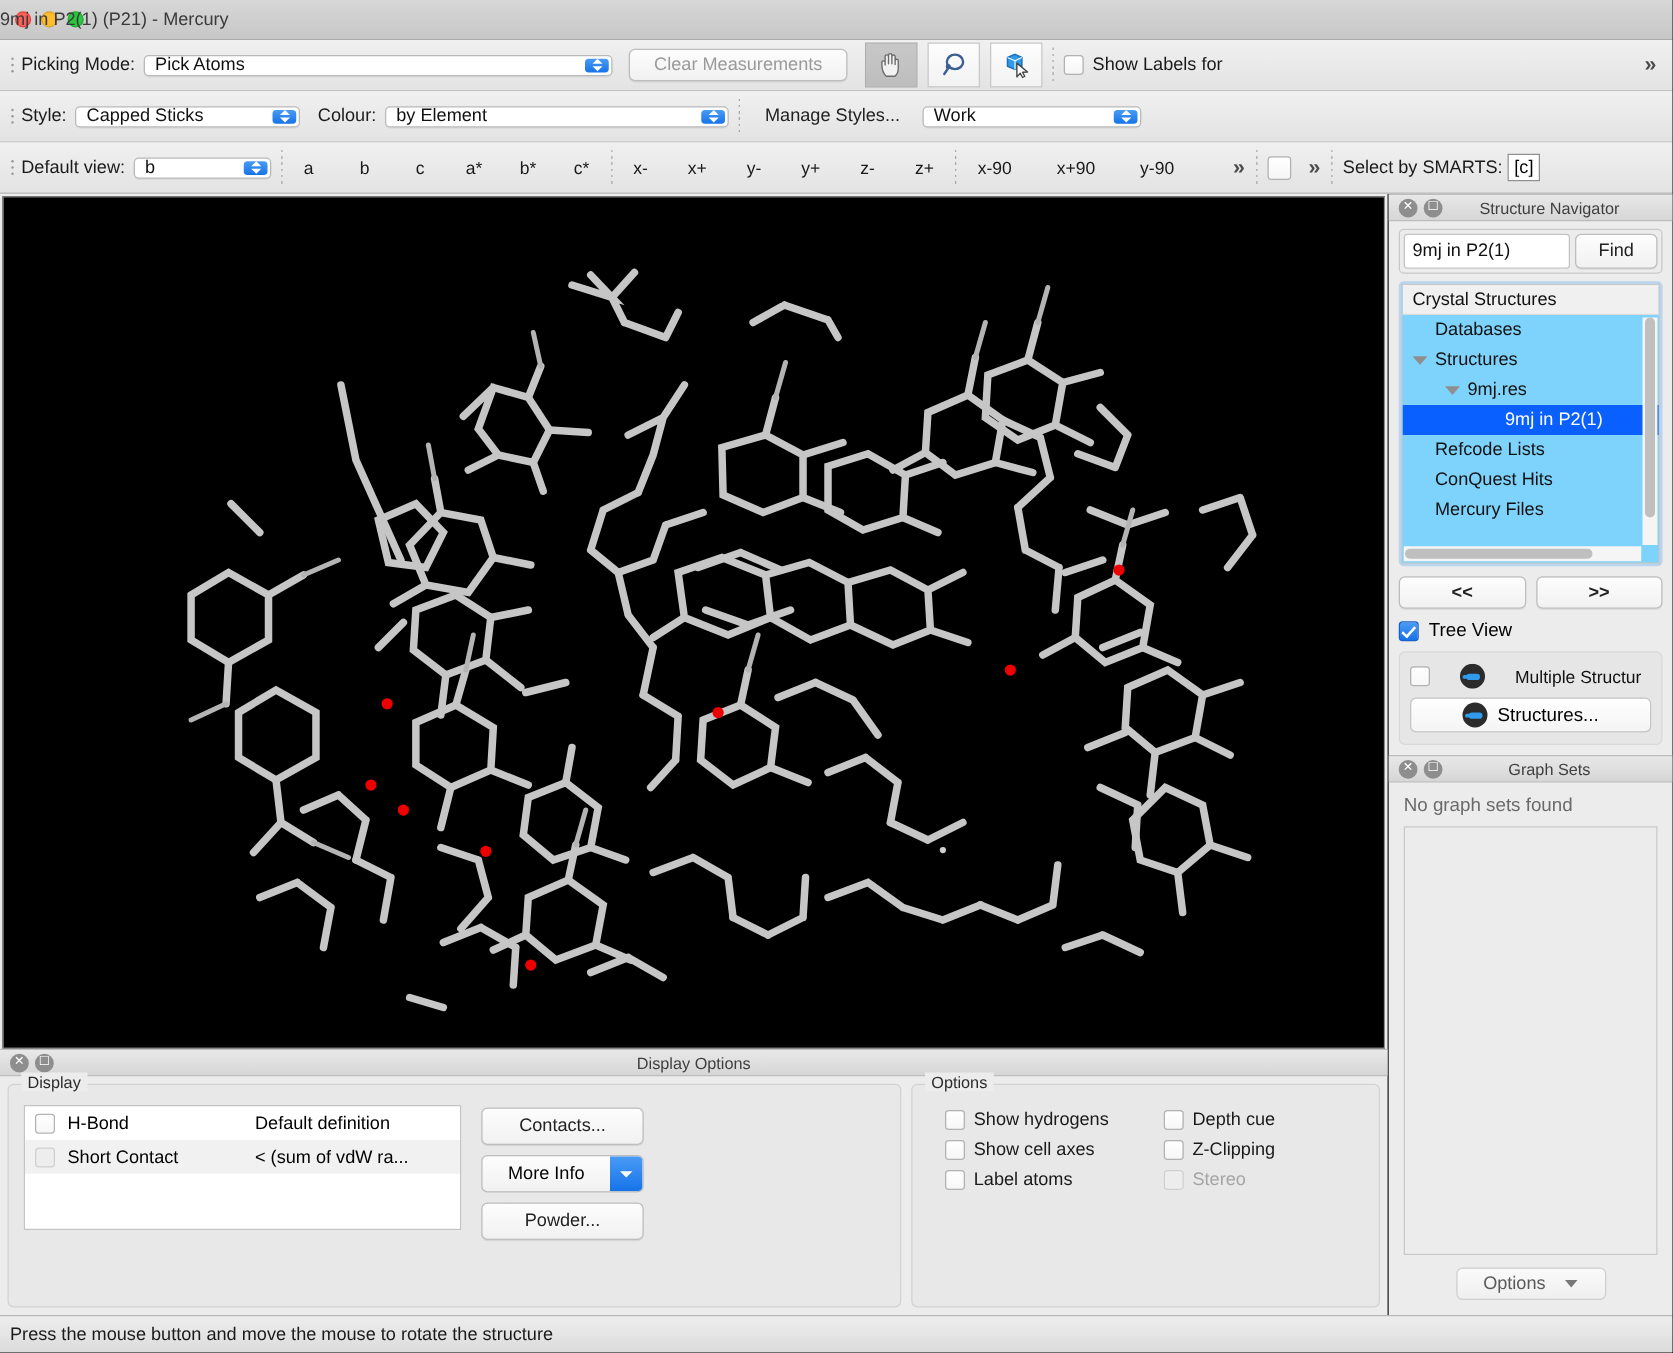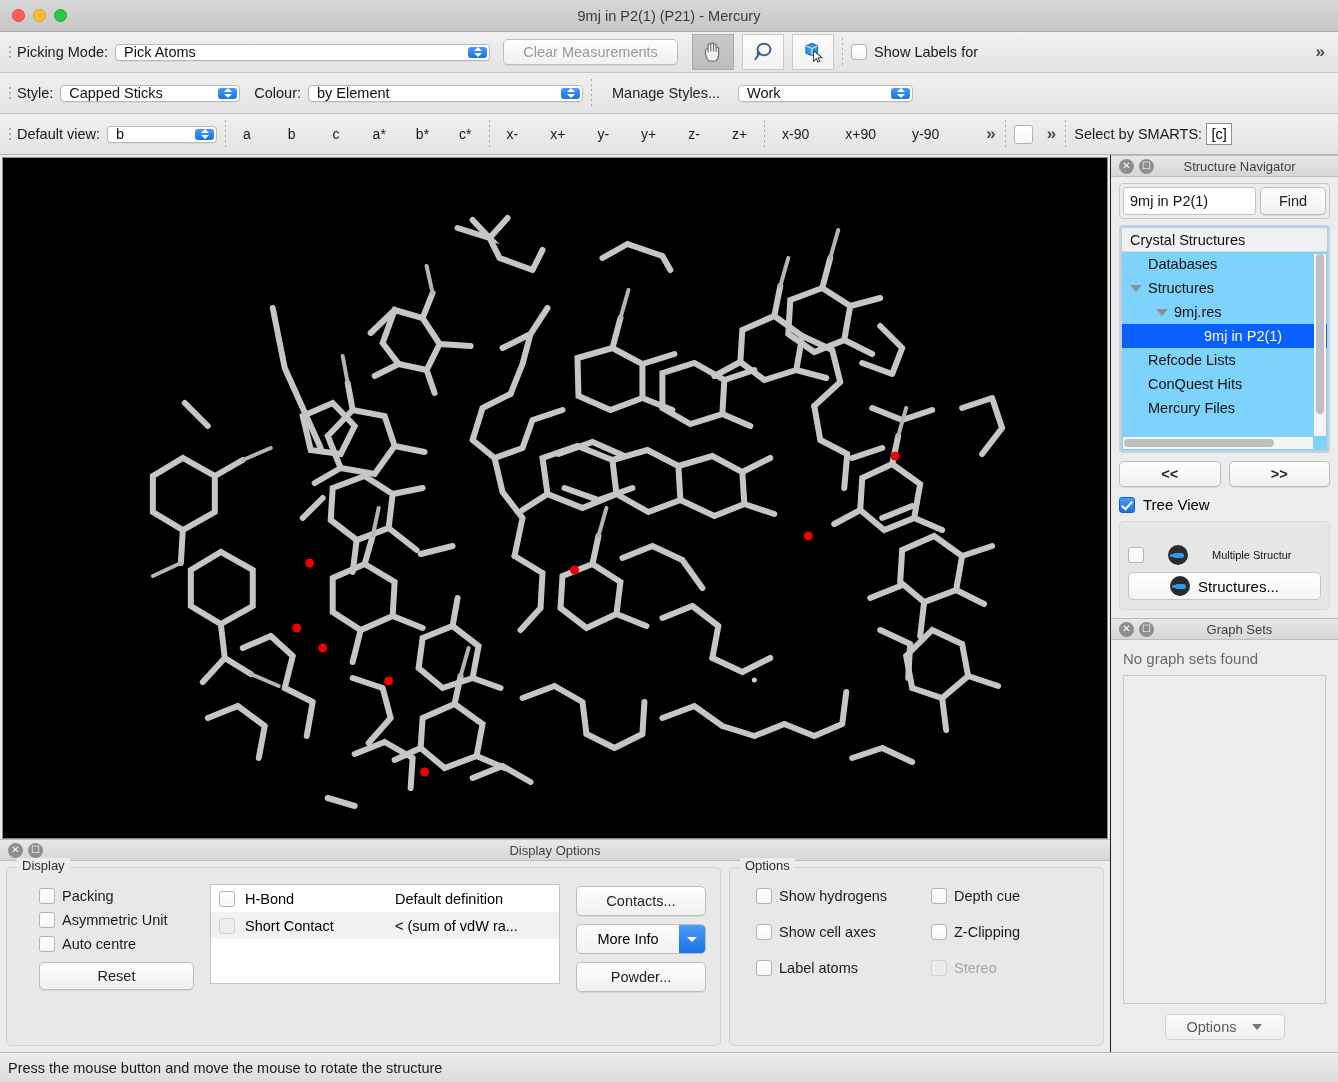--- a/index.html
+++ b/index.html
@@ -24,21 +24,21 @@
     border-bottom: 1px solid #a9a9a9;
     display: flex; align-items: center;
     position: relative;
   }
   .lights { display: flex; gap: 8px; padding-left: 12px; }
   .light { width: 13px; height: 13px; border-radius: 50%; }
   .light.red { background: #ff5f57; border: 1px solid #e0443e; }
   .light.yellow { background: #ffbd2e; border: 1px solid #dea123; }
   .light.green { background: #28c940; border: 1px solid #1aab29; }
   .title-text {
-    position: absolute; left: 0; right: 0; text-align: center;
+    position: absolute; left: 0; right: 0; 
     font-size: 14.5px; color: #3a3a3a;
   }
 
   
   .toolbar {
     background: linear-gradient(to bottom, #f0f0f0 0%, #e3e3e3 100%);
     border-bottom: 1px solid #c3c3c3;
     display: flex; align-items: center;
     padding: 0 4px;
     position: relative;
@@ -203,21 +203,21 @@
   .navbtns .btn { flex: 1 1 0; height: 26px; font-weight: bold; }
 
   .treeview-row { display:flex; align-items:center; gap:8px; margin-top:9px; font-size:15px; }
 
   .multibox { margin-top: 8px; border:1px solid #d8d8d8; border-radius:5px; background:#e6e6e6;
               padding: 9px 8px; }
   .keyicon { width: 20px; height: 20px; border-radius:50%; background:#2b2b2b;
              display:flex; align-items:center; justify-content:center; flex:0 0 20px; }
   .keyicon::after { content:""; width: 11px; height: 5px; background:#2f9bea; border-radius: 3px;
                     box-shadow: -4px 0 0 -1px #2f9bea; }
-  .multi-row { display:flex; align-items:center; gap:24px; font-size:11px; color:#111; white-space:nowrap; overflow:hidden;margin-top:14px; }
+  .multi-row { display:flex; align-items:center; gap:24px; font-size:14px; color:#111; white-space:nowrap; overflow:hidden; }
   .structbtn { margin-top: 7px; height: 28px; display:flex; align-items:center; justify-content:center;
                gap: 8px; border:1px solid #c5c5c5; border-radius:5px;
                background: linear-gradient(to bottom,#fff,#f4f4f4); font-size:15px; }
 
   .graphbody { flex: 1 1 auto; display:flex; flex-direction: column; padding: 10px 12px 12px 12px; }
   .nogs { font-size: 15px; color: #6a6a6a; margin-bottom: 8px; }
   .gsbox { flex: 1 1 auto; border: 1px solid #c9c9c9; background:#ececec; }
   .gsopt { margin: 10px auto 0 auto; width: 120px; height: 26px; display:flex; align-items:center;
            justify-content:center; gap: 16px; border:1px solid #cfcfcf; border-radius:5px;
            background: linear-gradient(to bottom,#fafafa,#efefef); font-size:14.5px; color:#5a5a5a; }
@@ -488,37 +488,20 @@
           <span class="ptb">✕</span>
           <span class="ptb">☐</span>
         </div>
         <div class="ttl">Display Options</div>
       </div>
 
       <div class="dispbody">
         <div class="group" style="flex:1 1 auto; display:flex; align-items:flex-start; gap:16px;">
           <span class="glabel">Display</span>
 
-          <div style="display:flex;flex-direction:column;gap:8px;padding-left:20px;padding-top:4px;">
-            <div class="chk-row">
-              <span class="chk"></span>
-              <span>Packing</span>
-            </div>
-            <div class="chk-row">
-              <span class="chk"></span>
-              <span>Asymmetric Unit</span>
-            </div>
-            <div class="chk-row">
-              <span class="chk"></span>
-              <span>Auto centre</span>
-            </div>
-            <div class="btn" style="width:155px;height:28px;margin-top:2px;">
-              <span>Reset</span>
-            </div>
-          </div>
 
           <div class="contacts-list">
             <div class="clist-row">
               <span class="chk"></span>
               <span class="c1">H-Bond</span>
               <span>Default definition</span>
             </div>
             <div class="clist-row alt">
               <span class="chk dim"></span>
               <span class="c1">Short Contact</span>
@@ -535,21 +518,21 @@
               <span class="arr"></span>
             </div>
             <div class="btn btn-wide">
               <span>Powder...</span>
             </div>
           </div>
         </div>
 
         <div class="group" style="flex:0 0 368px;">
           <span class="glabel">Options</span>
-          <div style="display:grid;grid-template-columns:175px 160px;row-gap:20px;padding-left:14px;padding-top:4px;">
+          <div style="display:grid;grid-template-columns:175px 160px;row-gap:8px;padding-left:14px;padding-top:4px;">
             <div class="chk-row">
               <span class="chk"></span>
               <span>Show hydrogens</span>
             </div>
             <div class="chk-row">
               <span class="chk"></span>
               <span>Depth cue</span>
             </div>
             <div class="chk-row">
               <span class="chk"></span>

